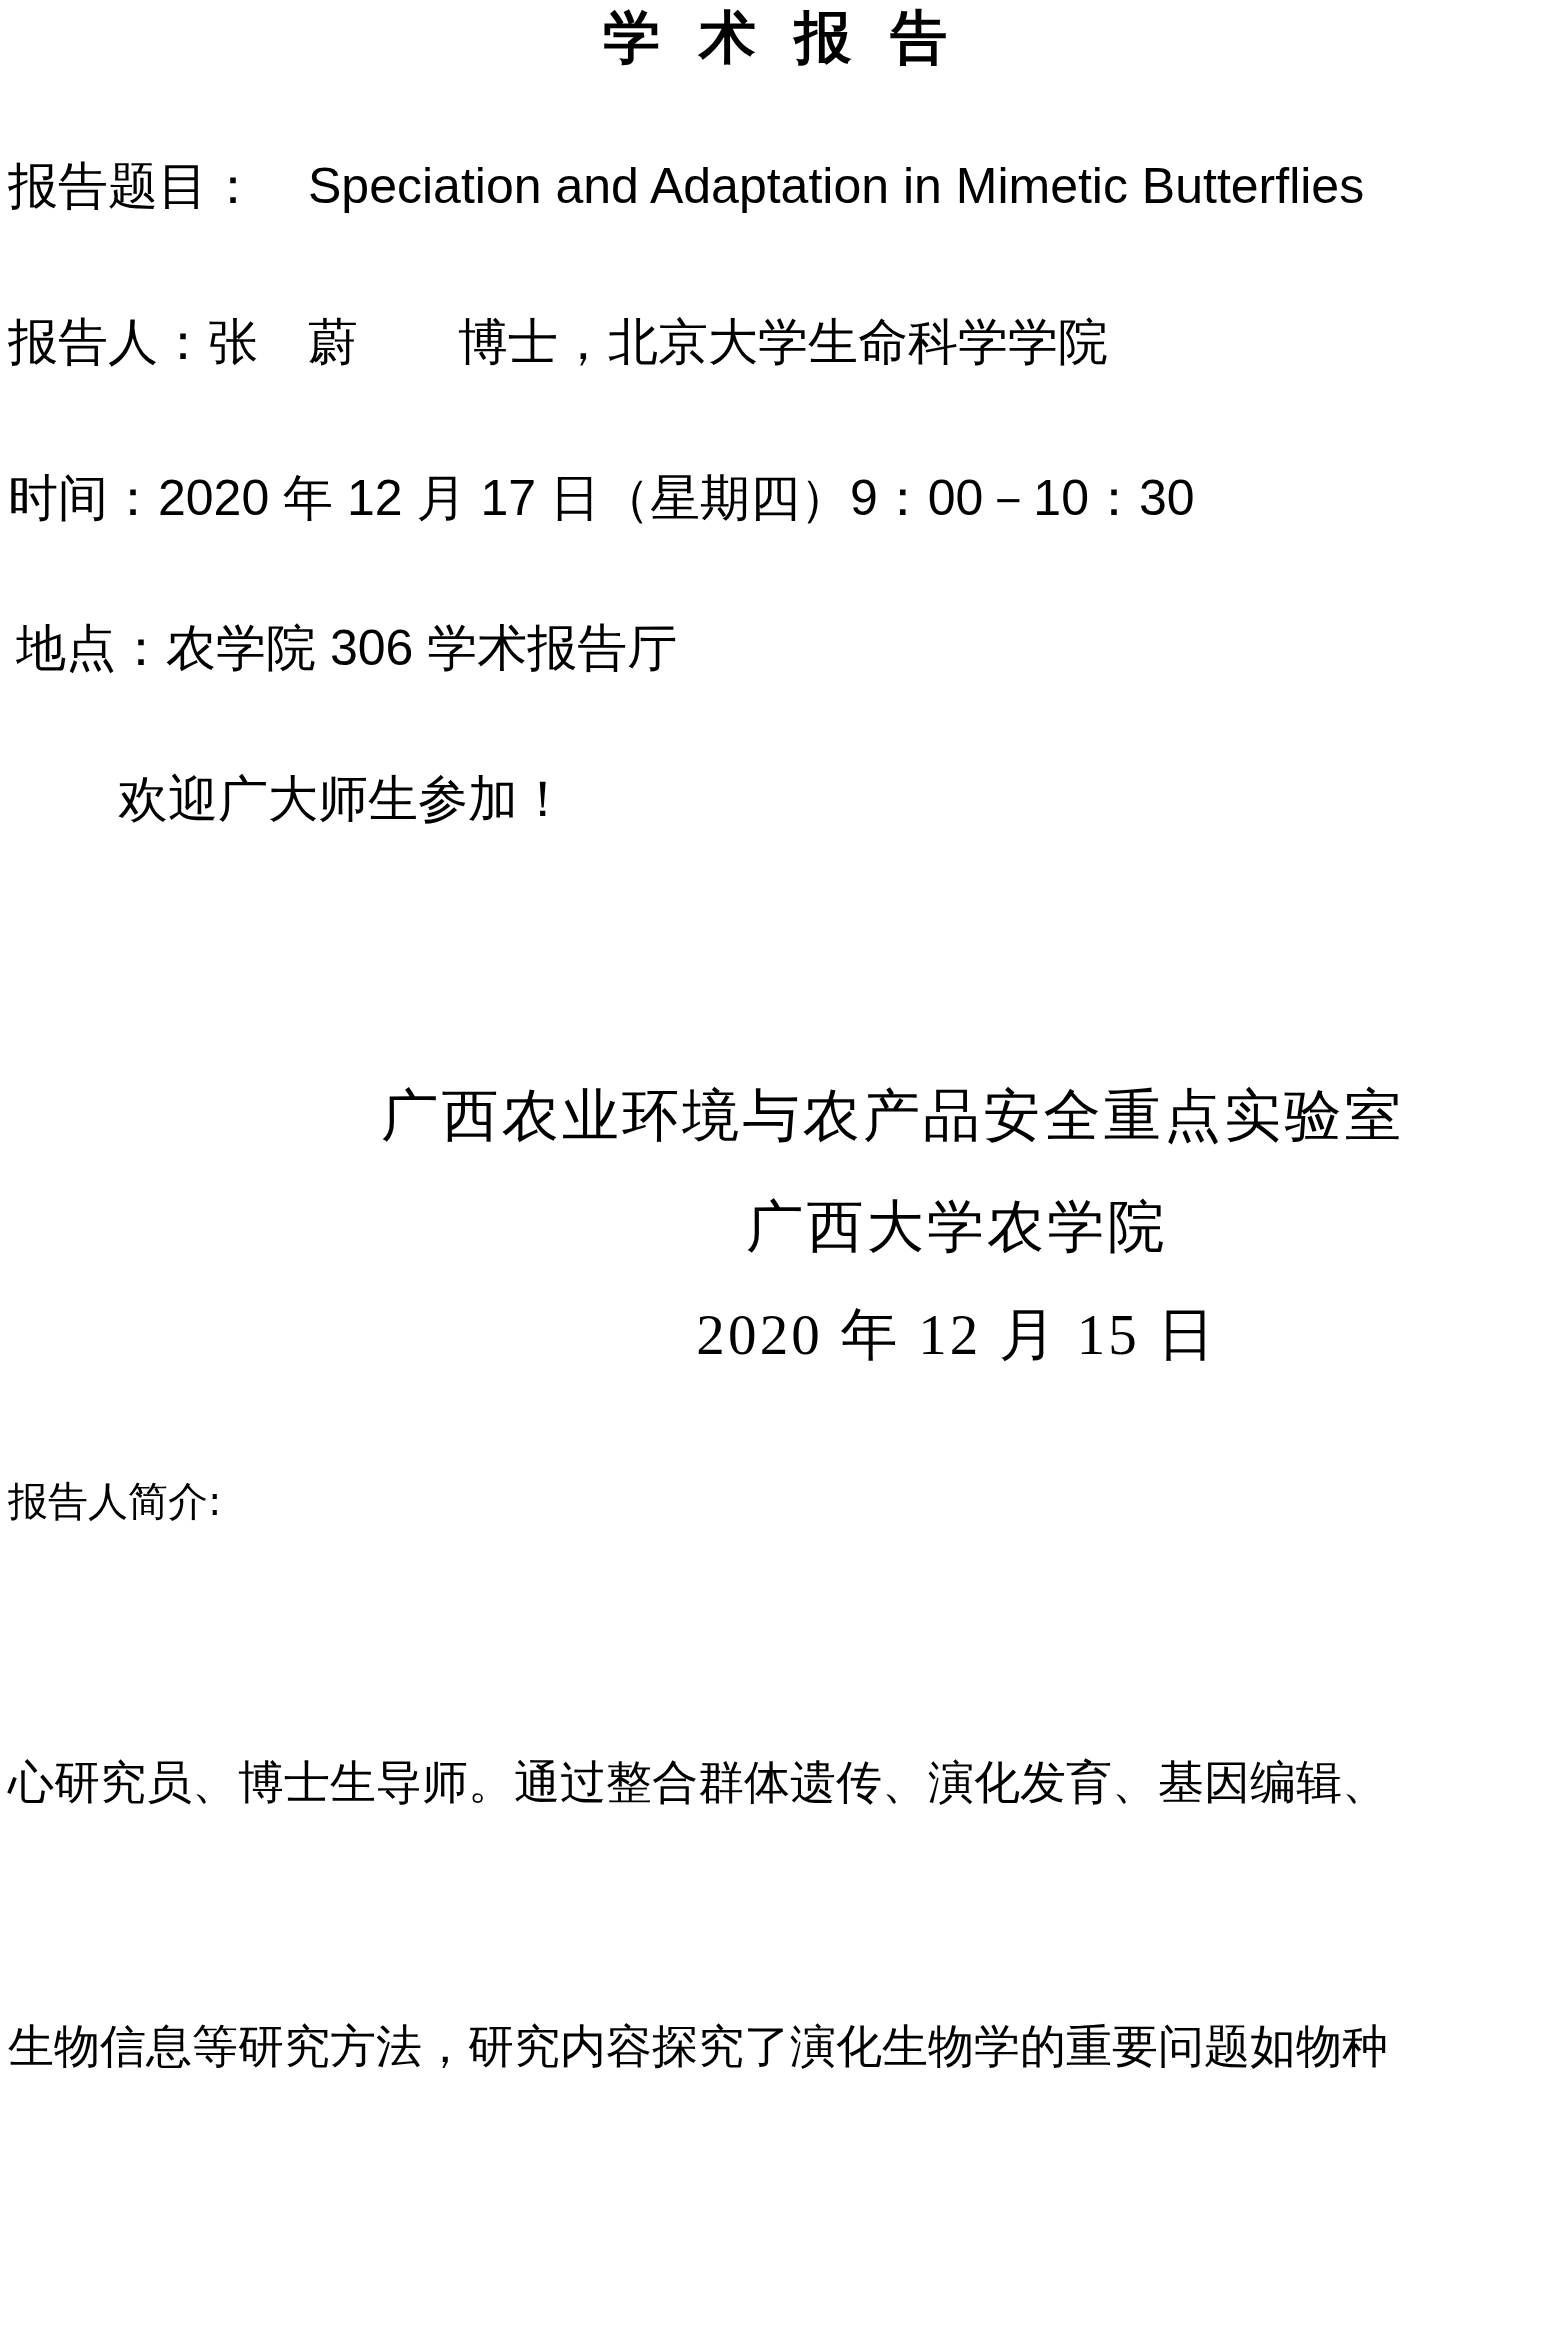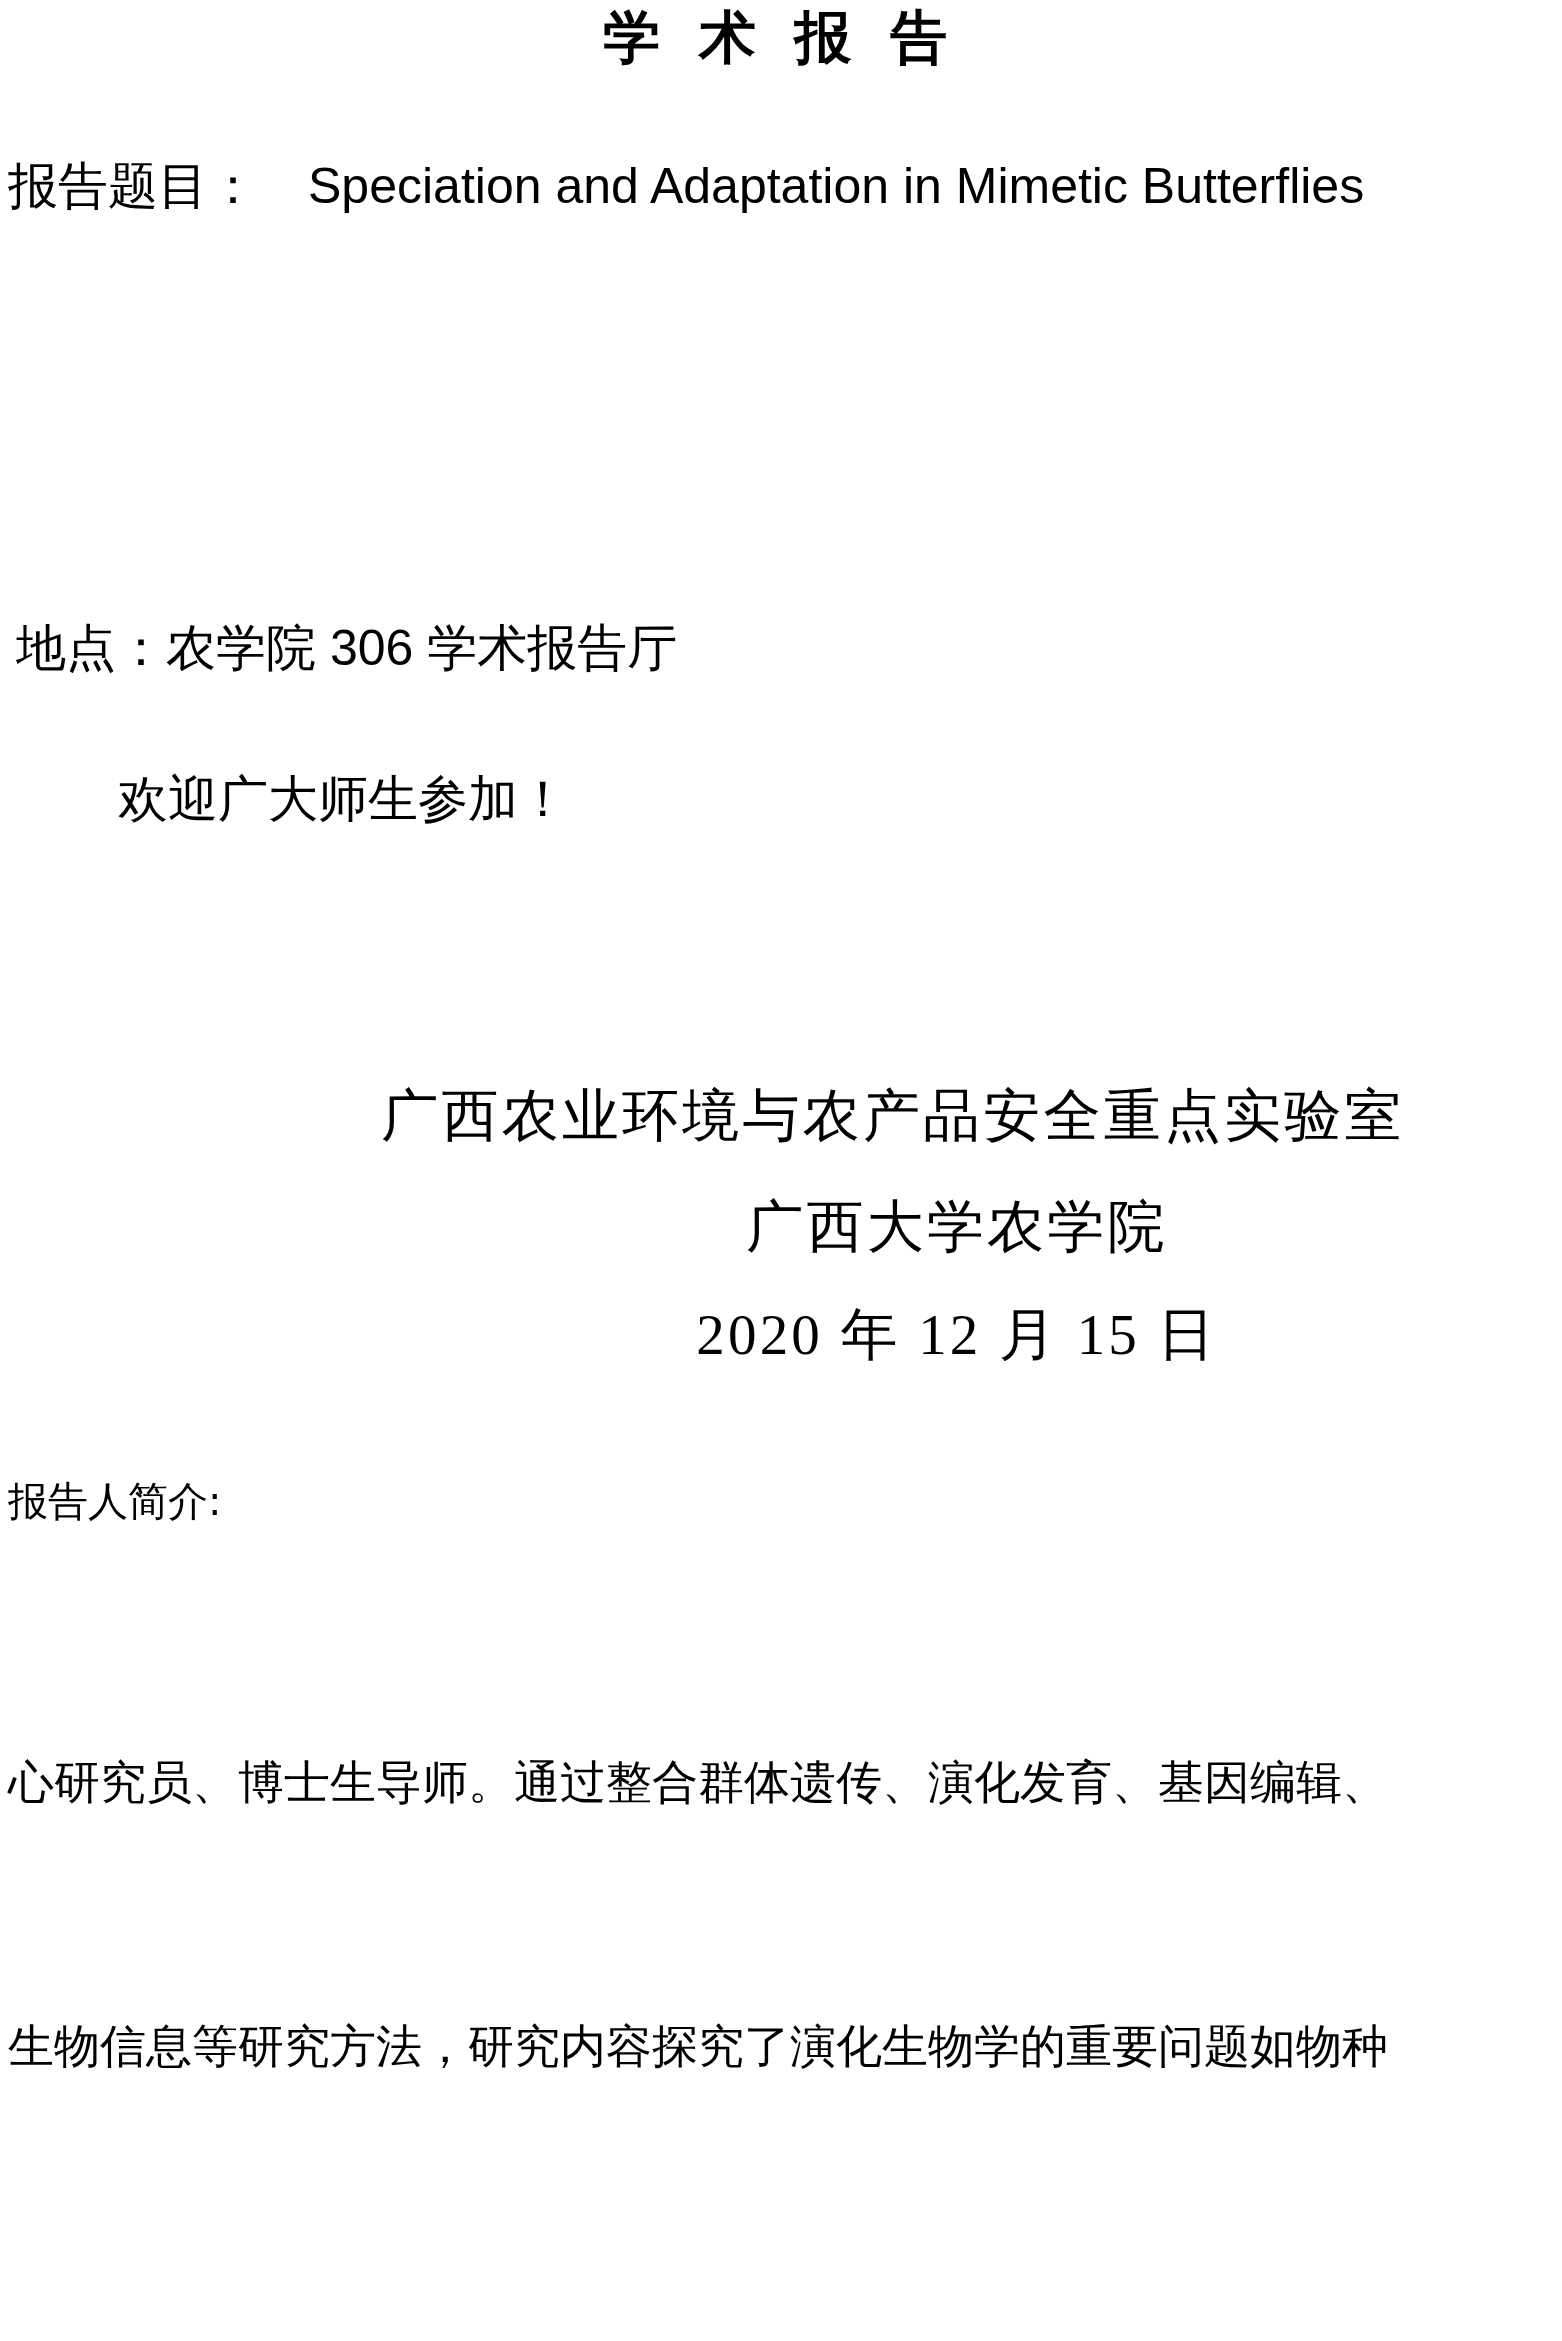--- a/index.html
+++ b/index.html
@@ -66,21 +66,23 @@
 </style>
 </head>
 <body>
 
 <div id="page">
 
   <div class="abs doc-title">学 术 报 告</div>
 
   <div class="abs meet topic-line">报告题目：　Speciation and Adaptation in Mimetic Butterflies</div>
 
+  <div class="abs meet speaker-line">报告人：张　蔚　　博士，北京大学生命科学学院</div>
 
+  <div class="abs meet time-line">时间：2020 年 12 月 17 日（星期四）9：00－10：30</div>
 
   <div class="abs meet venue-line">地点：农学院 306 学术报告厅</div>
 
   <div class="abs meet welcome-line">欢迎广大师生参加！</div>
 
   <div class="abs sig sig-lab">广西农业环境与农产品安全重点实验室</div>
 
   <div class="abs sig sig-college">广西大学农学院</div>
 
   <div class="abs sig sig-date">2020 年 12 月 15 日</div>

